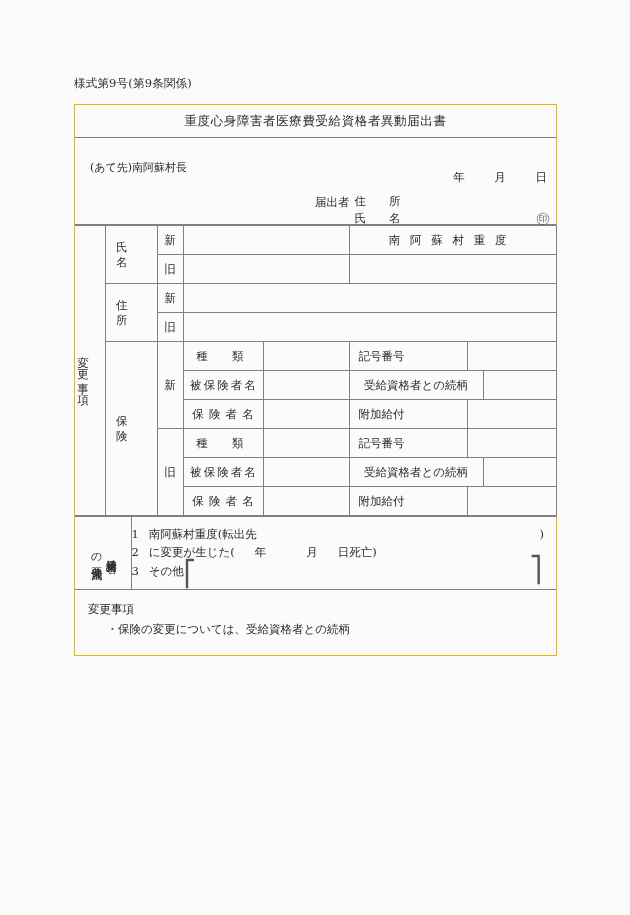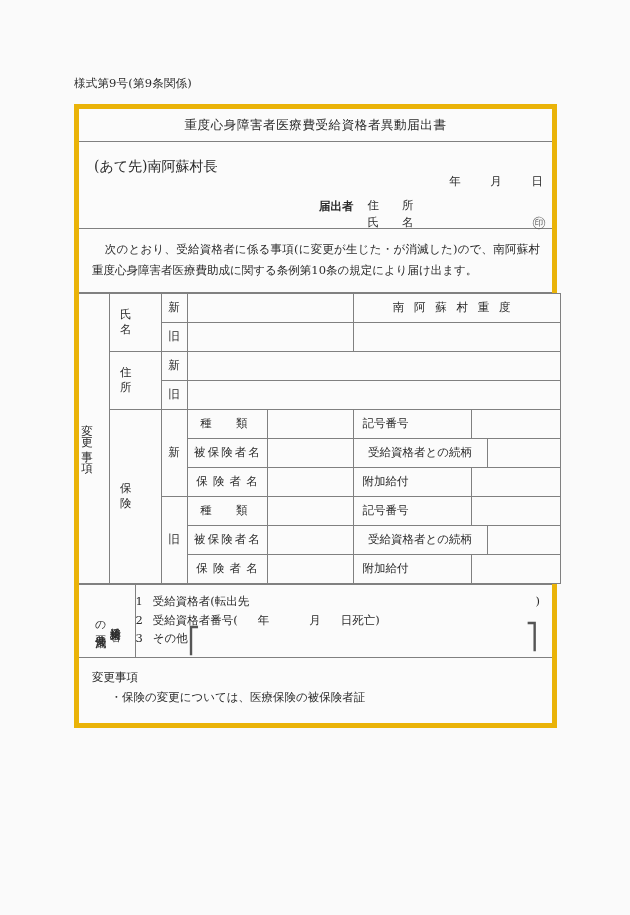--- a/index.html
+++ b/index.html
@@ -31,21 +31,21 @@
     letter-spacing: 0.2px;
     white-space: nowrap;
   }
 
   
   .frame {
     position: absolute;
     left: 74px;
     top: 104px;
     width: 483px;
-    border: 5px solid #eab308;
+    border: 1px solid #eab308;
     box-sizing: border-box;
     background: #fbfbfb;
   }
 
   .row-line { border-bottom: 1px solid #808080; }
 
   
   .title-band {
     height: 32px;
     display: flex;
@@ -58,22 +58,22 @@
   }
 
   
   .addr-band {
     height: 86px;
     position: relative;
   }
   .addressee {
     position: absolute;
     left: 15px;
-    top: 16px;
-    font-size: 14px;
+    top: 22px;
+    font-size: 11px;
     white-space: nowrap;
   }
   .date-line {
     position: absolute;
     right: 9px;
     top: 32px;
     font-size: 11.5px;
     white-space: nowrap;
   }
   .date-line span { margin-left: 26px; }
@@ -81,21 +81,21 @@
 
   .submitter {
     position: absolute;
     left: 240px;
     top: 56px;
     font-size: 11.5px;
     display: flex;
     align-items: flex-start;
     white-space: nowrap;
   }
-  .submitter .lbl { margin-right: 14px; padding-top: 1px; font-weight: bold; }
+  .submitter .lbl { margin-right: 5px; padding-top: 1px; }
   .submitter .fields { display: flex; flex-direction: column; }
   .submitter .fields .f {
     margin-bottom: 2px;
     letter-spacing: 0.5em;
   }
   .seal {
     position: absolute;
     right: 6px;
     top: 73px;
     font-size: 14px;
@@ -239,23 +239,20 @@
         <div class="lbl">届出者</div>
         <div class="fields">
           <div class="f">住　所</div>
           <div class="f">氏　名</div>
         </div>
       </div>
 
       <div class="seal">㊞</div>
     </div>
 
-    <div class="statement row-line">
-      <span class="indent"></span><span>次のとおり、受給資格者に係る事項(に変更が生じた・が消滅した)ので、南阿蘇村重度</span><span>心身障害者医療費助成に関する条例第10条の規定により届け出ます。</span>
-    </div>
 
     <table class="grid">
       <colgroup>
         <col style="width:30px">
         <col style="width:52px">
         <col style="width:26px">
         <col style="width:80px">
         <col style="width:86px">
         <col style="width:118px">
         <col style="width:89px">
@@ -350,32 +347,32 @@
       <tbody>
         <tr>
           <td class="nob-l" style="height:72px">
             <div class="vcancel-wrap">
               <div class="vlabel-small">受給資格者</div>
               <div class="vlabel-small">の要件消滅</div>
             </div>
           </td>
           <td class="cancel-cell nob-r">
             <div class="ln">
-              <span class="nummark">1</span><span>受給資格者(転出先</span><span class="gap-paren">)</span>
+              <span class="nummark">1</span><span>南阿蘇村重度(転出先</span><span class="gap-paren">)</span>
             </div>
             <div class="ln">
-              <span class="nummark">2</span><span>受給資格者番号(</span><span class="dt">年</span><span class="dt">月</span><span>日死亡)</span>
+              <span class="nummark">2</span><span>に変更が生じた(</span><span class="dt">年</span><span class="dt">月</span><span>日死亡)</span>
             </div>
             <div class="ln">
               <span class="nummark">3</span><span>その他</span><span class="brk">⎡</span><span class="brk brk-r">⎤</span>
             </div>
           </td>
         </tr>
       </tbody>
     </table>
 
     <div class="attach">
       <div>変更事項</div>
-      <div class="bullet">・保険の変更については、医療保険の被保険者証</div>
+      <div class="bullet">・保険の変更については、受給資格者との続柄</div>
     </div>
 
   </div>
 </div>
 
 </body></html>

